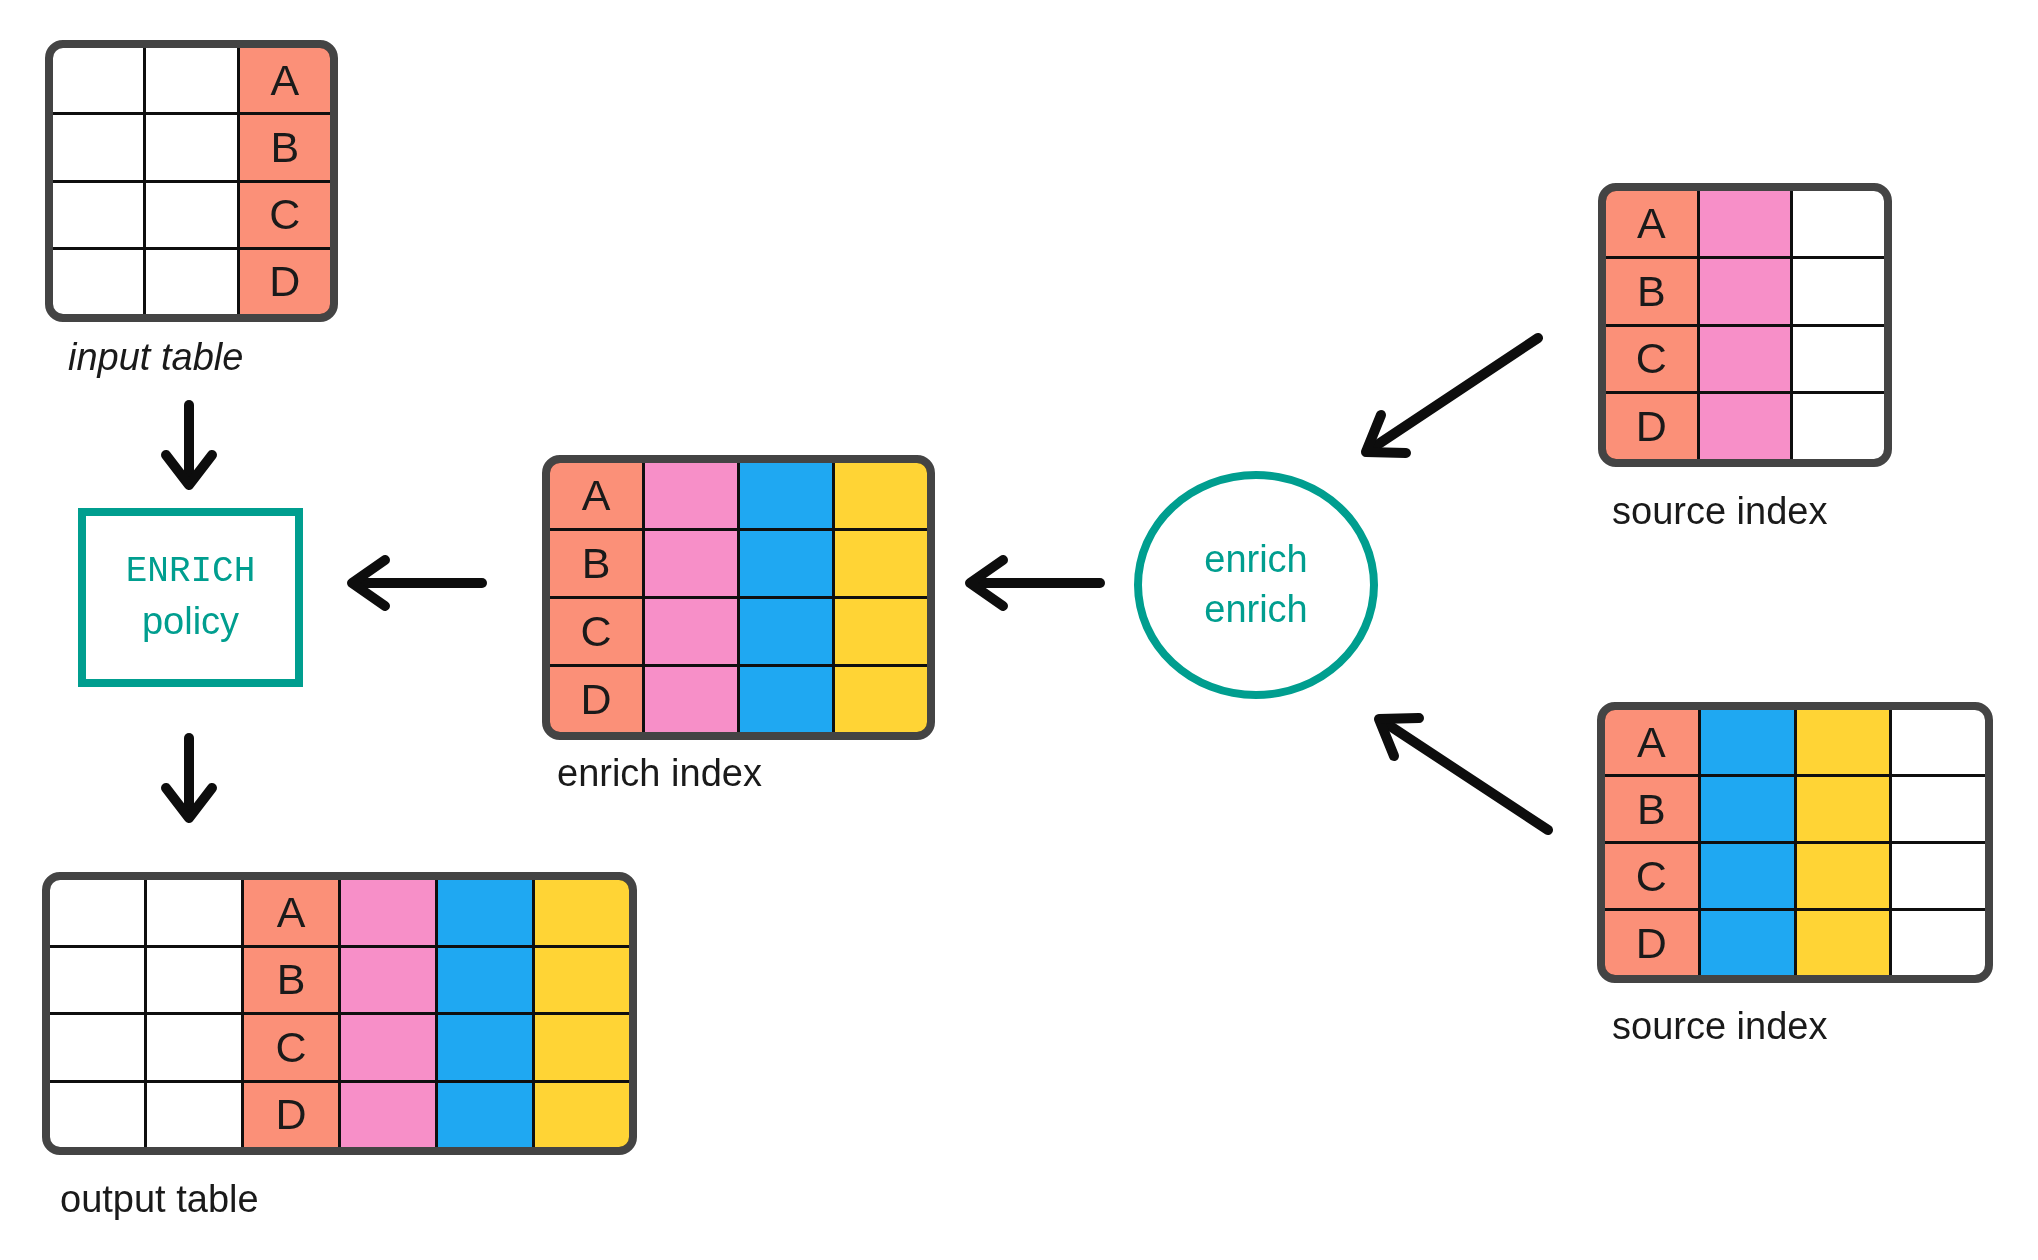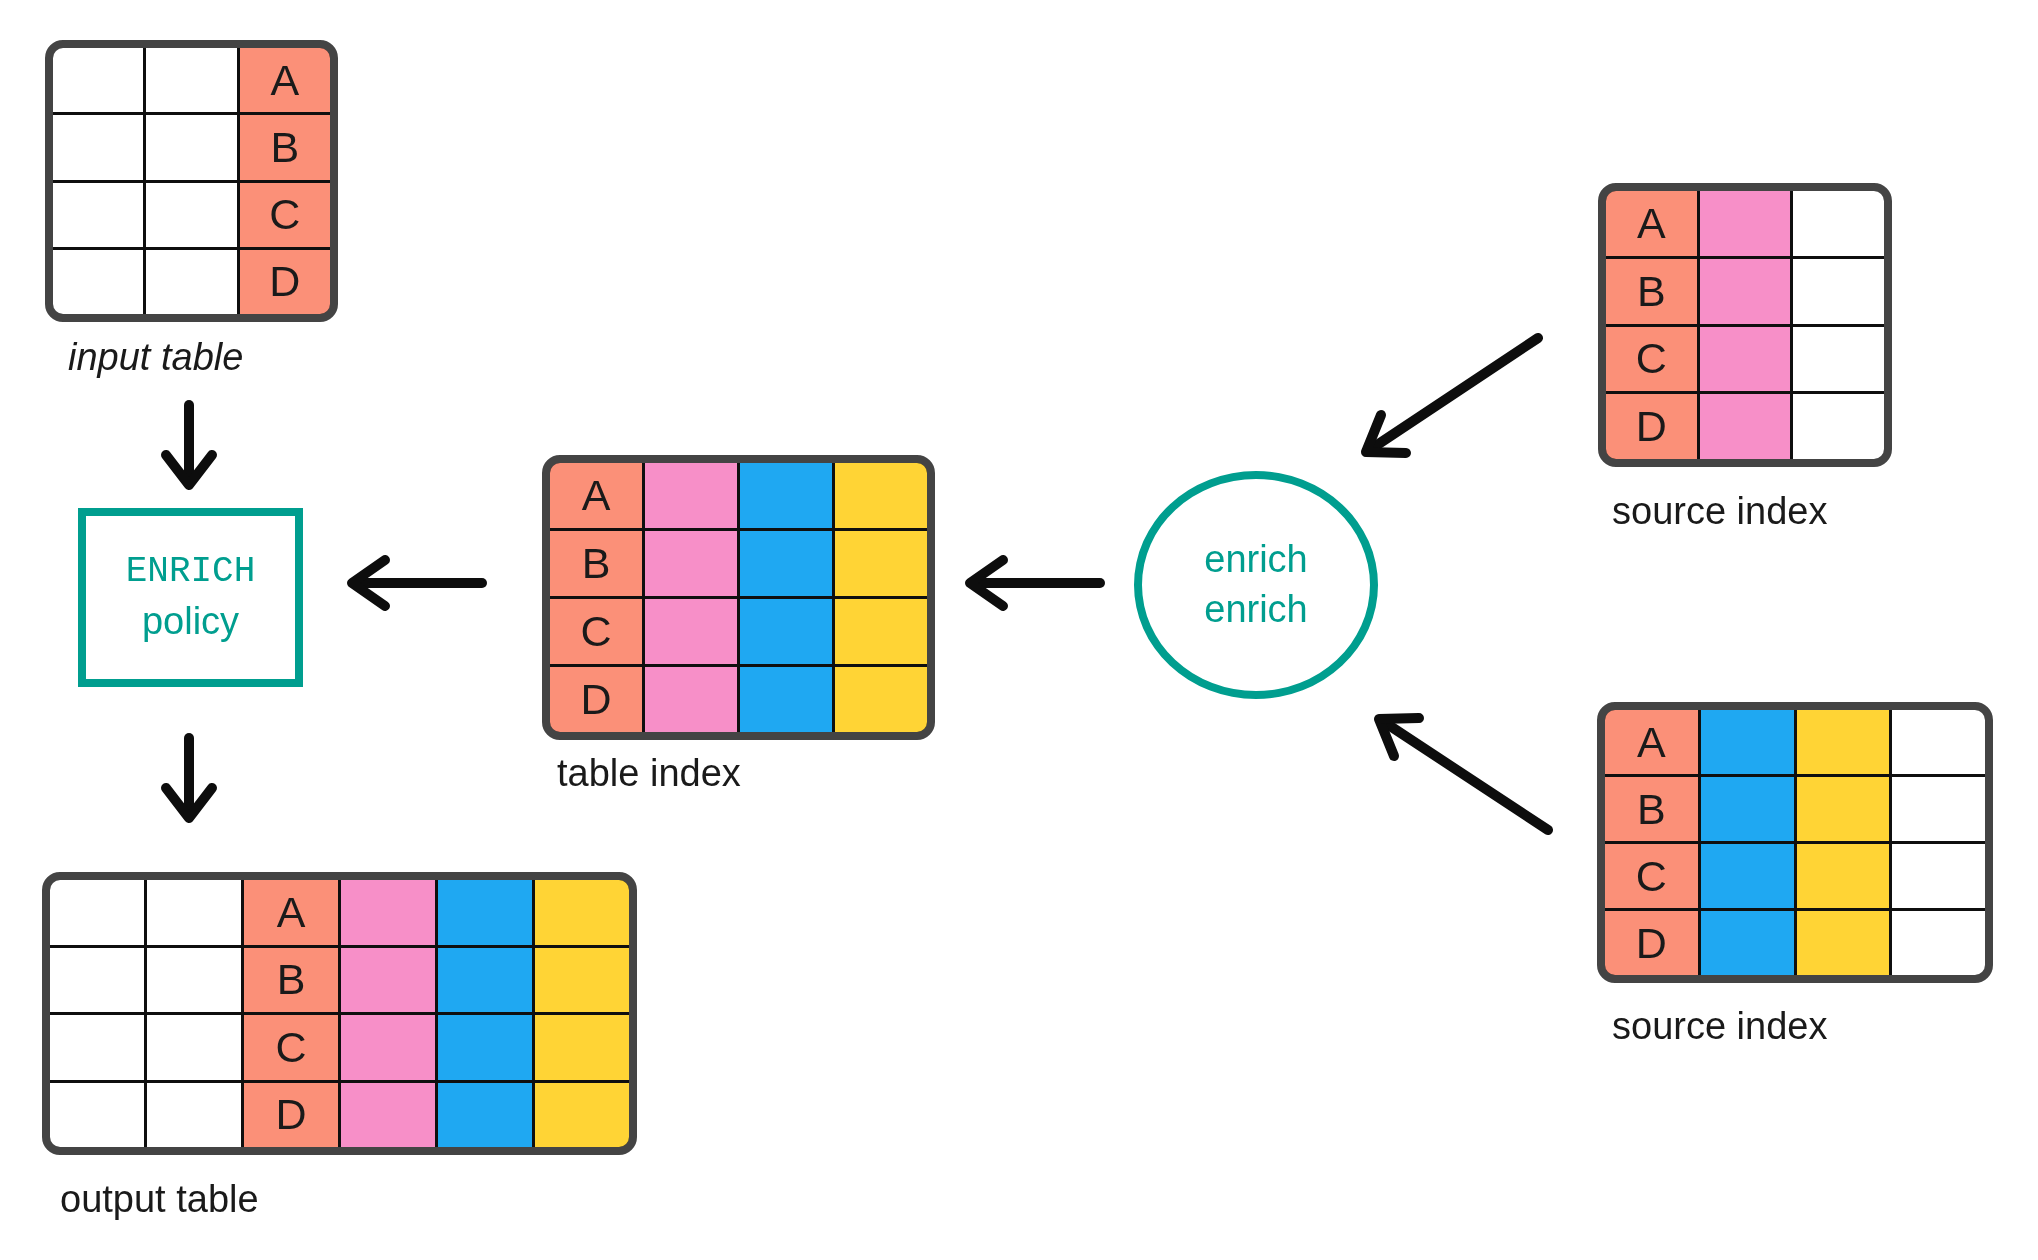--- a/index.html
+++ b/index.html
@@ -159,21 +159,21 @@
       <div class="cell" style="background: rgb(255, 212, 53);"></div>
       <div class="cell" style="background: rgb(251, 144, 120);">C</div>
       <div class="cell" style="background: rgb(247, 143, 200);"></div>
       <div class="cell" style="background: rgb(31, 168, 242);"></div>
       <div class="cell" style="background: rgb(255, 212, 53);"></div>
       <div class="cell" style="background: rgb(251, 144, 120);">D</div>
       <div class="cell" style="background: rgb(247, 143, 200);"></div>
       <div class="cell" style="background: rgb(31, 168, 242);"></div>
       <div class="cell" style="background: rgb(255, 212, 53);"></div>
     </div>
-  <div class="tlabel" style="left:557px;top:752px;">table index</div>
+  <div class="tlabel" style="left:557px;top:752px;">enrich index</div>
 
   <div class="node-circle" style="left:1134px;top:471px;width:244px;height:228px;">
     <span class="teal-sans">enrich</span>
     <span class="teal-sans">enrich</span>
   </div>
 
   <div class="dtable" style="left: 1598px; top: 183px; width: 294px; height: 284px; grid-template-columns: repeat(3, 1fr);">
       <div class="cell" style="background: rgb(251, 144, 120);">A</div>
       <div class="cell" style="background: rgb(247, 143, 200);"></div>
       <div class="cell" style="background: rgb(255, 255, 255);"></div>

